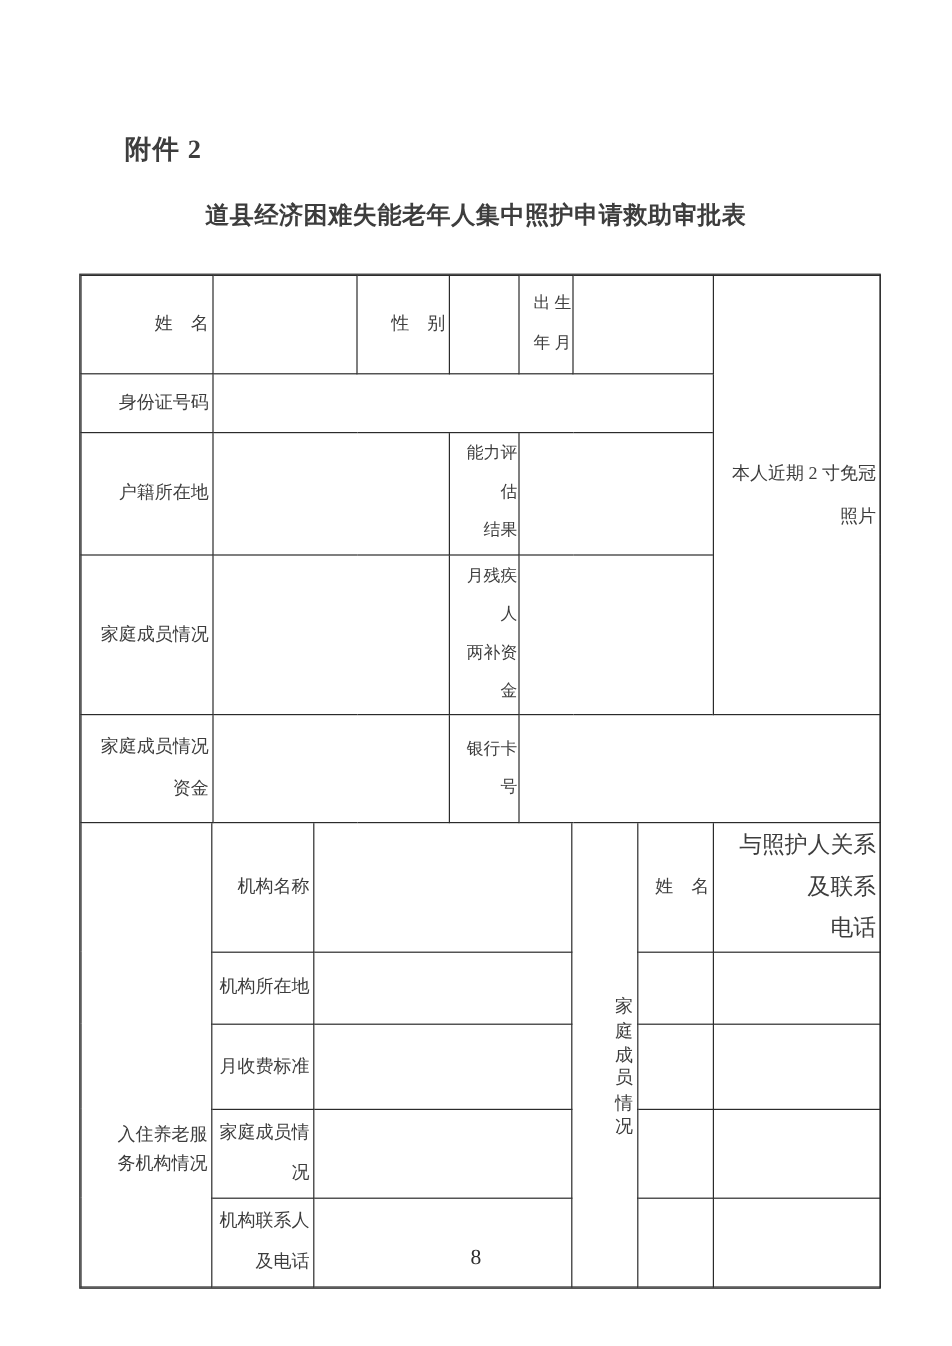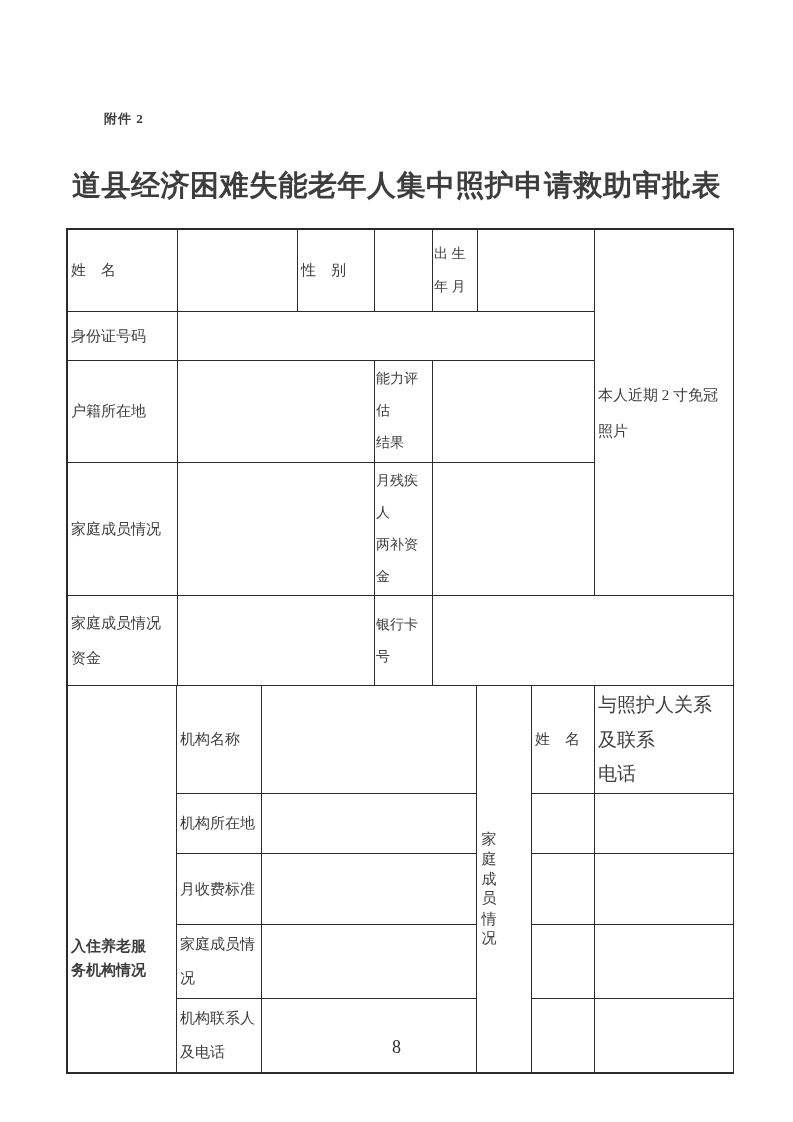--- a/index.html
+++ b/index.html
@@ -6,44 +6,44 @@
   .page {
     position:relative;
     width:793px; height:1122px;
     background:#ffffff;
     font-family:"Liberation Serif","DejaVu Serif",serif;
     color:#3d3d3d;
     overflow:hidden;
   }
   .attachment {
     position:absolute; left:104px; top:110px;
-    font-size:13px; font-weight:bold; letter-spacing:1px;
+    font-size:22px; font-weight:bold; letter-spacing:1px;
   }
   .doc-title {
     position:absolute; top:166px; left:0; width:100%;
     margin:0; text-align:center;
-    font-size:29px; font-weight:bold; letter-spacing:0.5px;
+    font-size:20px; font-weight:bold; letter-spacing:0.5px;
   }
   .table-wrap {
     position:absolute; left:66px; top:228px; width:666px;
     border:1px solid #2b2b2b;
   }
   table { border-collapse:collapse; table-layout:fixed; width:666px; }
   td {
     border:1.5px solid #2b2b2b;
-    text-align:left; vertical-align:middle;
+    text-align:right; vertical-align:middle;
     font-size:15px; line-height:2.3;
     white-space:pre-line;
     padding:2px 3px;
     overflow:hidden;
   }
   .t2 tr.first td { border-top:none; }
   .mid-lbl { font-size:14px; padding:2px 1px; }
   .photo-cell { vertical-align:middle; line-height:2.4; }
-  .section-cell { vertical-align:bottom; padding-bottom:90px; line-height:1.6;font-weight:bold; }
+  .section-cell { vertical-align:bottom; padding-bottom:90px; line-height:1.6; }
   .vcell { vertical-align:middle; }
   .vtext {
     display:inline-block; vertical-align:middle;
     writing-mode:vertical-lr;
     letter-spacing:1.35em; font-size:15px; line-height:1.2;
   }
   .hdr2 { font-size:19px; line-height:1.8; }
   .pageno {
     position:absolute; top:1037px; left:0; width:100%;
     text-align:center; font-size:18px; color:#2e2e2e;

